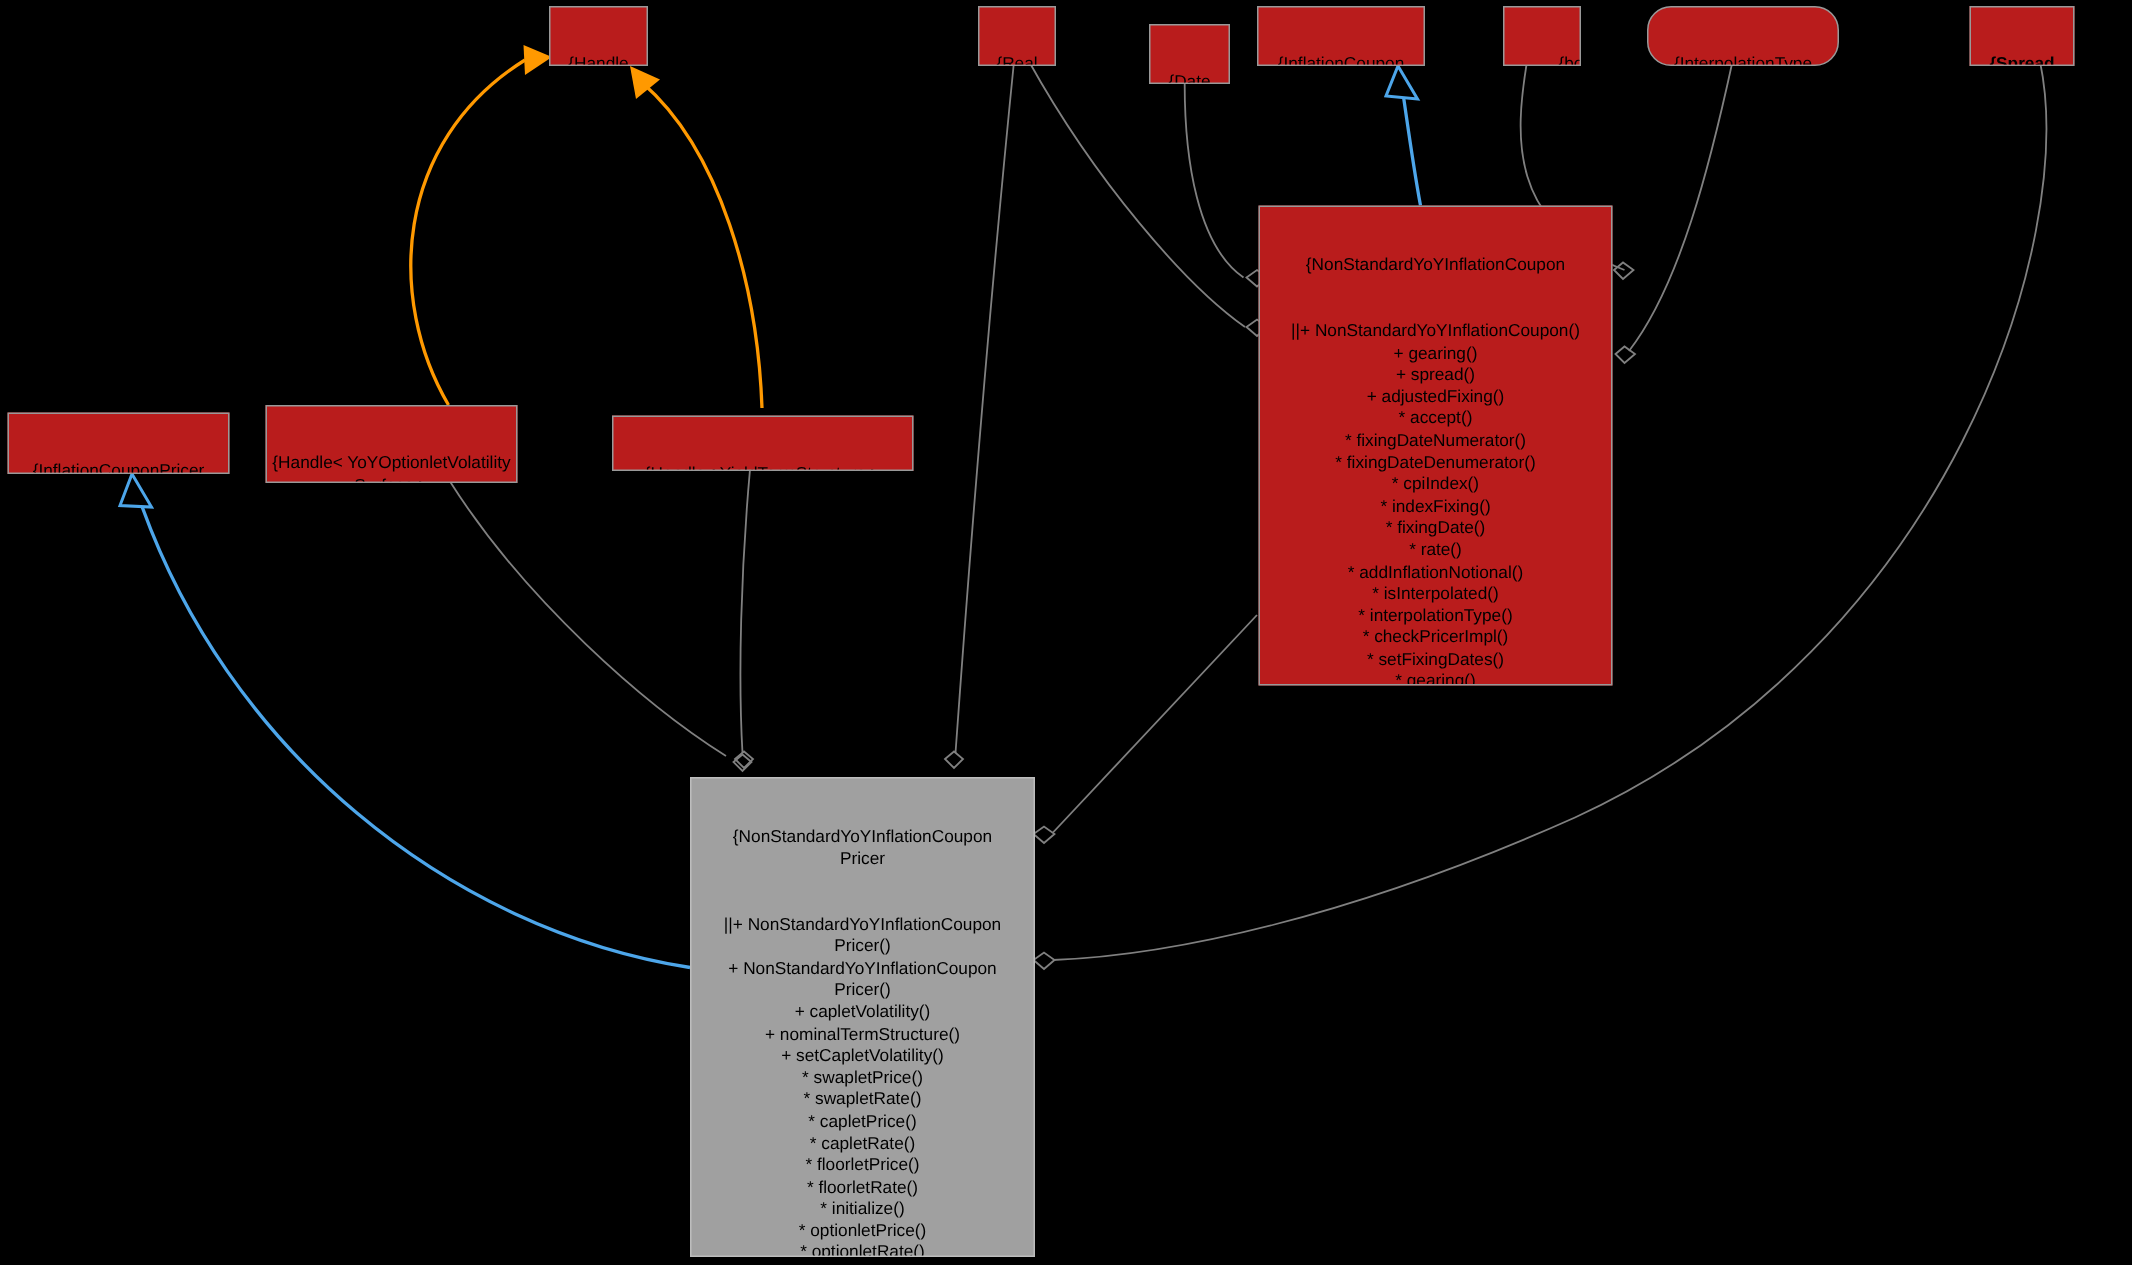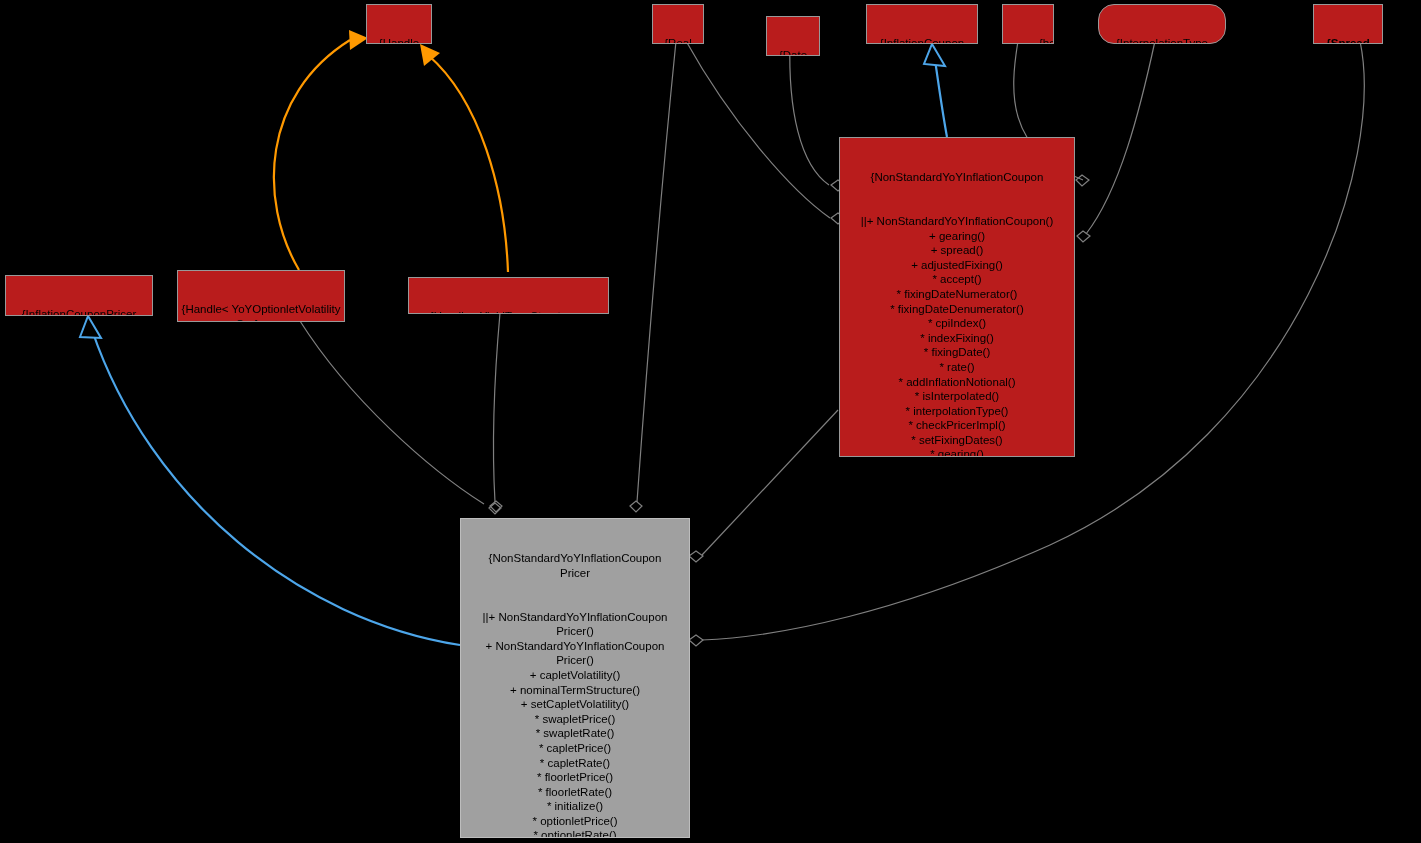--- a/index.html
+++ b/index.html
@@ -143,21 +143,21 @@
   <div class="node" style="left:652px; top:4px; width:52px; height:40px;">
     <span class="title">{Real</span>
     
   </div>
 
   <div class="node" style="left:766px; top:4px; width:54px; height:40px;margin-top:12px;">
     <span class="title">{Date</span>
     
   </div>
 
-  <div class="node" style="left:838px; top:4px; width:112px; height:40px;margin-left:28px;">
+  <div class="node" style="left:838px; top:4px; width:112px; height:40px;">
     <span class="title">{InflationCoupon</span>
     
   </div>
 
   <div class="node" style="left:1002px; top:4px; width:52px; height:40px;padding-left:36px;">
     <span class="title">{bool</span>
     
   </div>
 
   <div class="node" style="left:1098px; top:4px; width:128px; height:40px;border-radius:16px;">

